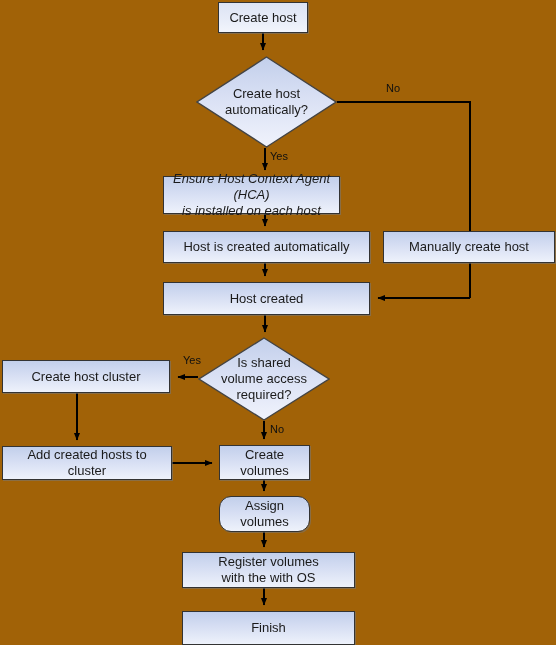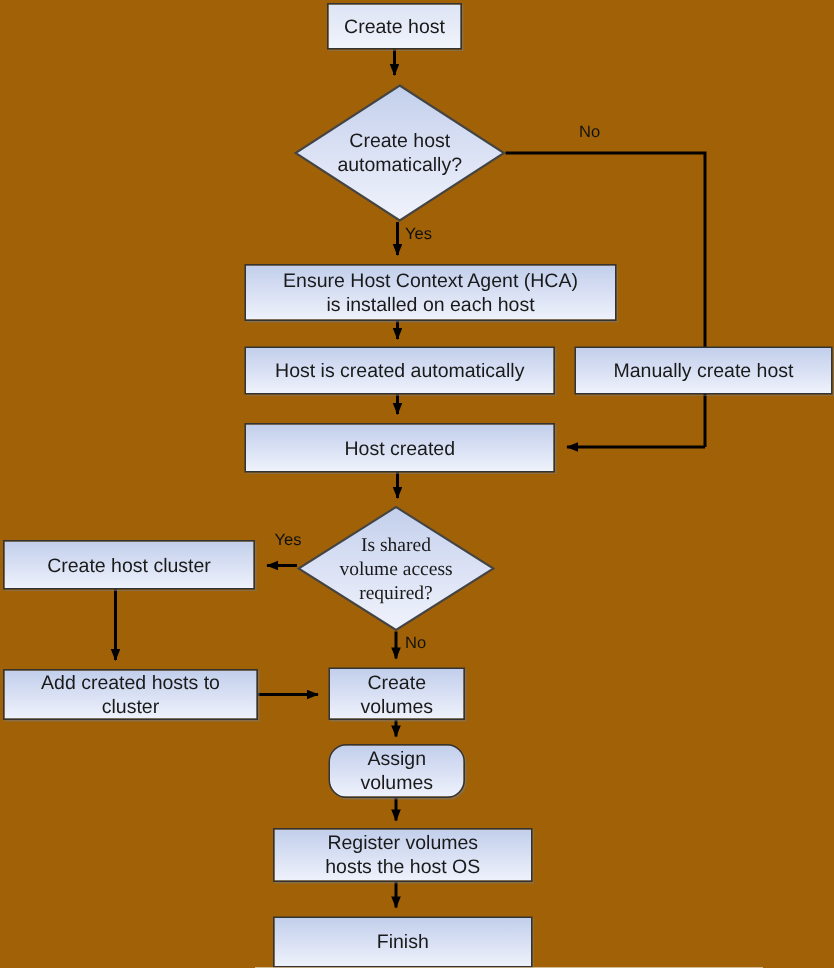--- a/index.html
+++ b/index.html
@@ -127,38 +127,38 @@
   </div>
 
   <div class="decision" style="left:196px; top:56px; width:141px; height:92px;">
     <svg class="diamond-bg" viewBox="0 0 141 92" preserveAspectRatio="none">
       <polygon points="70.5,1 140,46 70.5,91 1,46" fill="url(#shapeGrad)" stroke="#444444" stroke-width="1.4"></polygon>
     </svg>
     <span class="label">Create host
 automatically?</span>
   </div>
 
-  <div class="node" style="left:163px; top:176px; width:248px; height:38px;">
+  <div class="node" style="left:163px; top:176px; width:177px; height:38px;font-style:italic;">
     <span class="label">Ensure Host Context Agent (HCA)
 is installed on each host</span>
   </div>
 
   <div class="node" style="left:163px; top:231px; width:207px; height:32px;">
     <span class="label">Host is created automatically</span>
   </div>
 
   <div class="node" style="left:383px; top:231px; width:172px; height:32px;text-align:right;">
     <span class="label">Manually create host</span>
   </div>
 
   <div class="node" style="left:163px; top:282px; width:207px; height:33px;">
     <span class="label">Host created</span>
   </div>
 
-  <div class="decision" style="left:198px; top:337px; width:132px; height:84px;font-family:Liberation Serif, serif;">
+  <div class="decision" style="left:198px; top:337px; width:132px; height:84px;">
     <svg class="diamond-bg" viewBox="0 0 132 84" preserveAspectRatio="none">
       <polygon points="66,1 131,42 66,83 1,42" fill="url(#shapeGrad)" stroke="#444444" stroke-width="1.4"></polygon>
     </svg>
     <span class="label">Is shared
 volume access
 required?</span>
   </div>
 
   <div class="node" style="left:2px; top:360px; width:168px; height:33px;text-align:center;">
     <span class="label">Create host cluster</span>
@@ -173,21 +173,21 @@
 volumes</span>
   </div>
 
   <div class="node" style="left:219px; top:496px; width:91px; height:36px;border-radius:12px;">
     <span class="label">Assign
 volumes</span>
   </div>
 
   <div class="node" style="left:182px; top:552px; width:173px; height:36px;">
     <span class="label">Register volumes
-hosts the host OS</span>
+with the with OS</span>
   </div>
 
   <div class="node" style="left:182px; top:611px; width:173px; height:34px;">
     <span class="label">Finish</span>
   </div>
 
   <div class="edge-label" style="left:270px; top:150px;">Yes</div>
 
   <div class="edge-label" style="left:386px; top:82px;">No</div>
 

